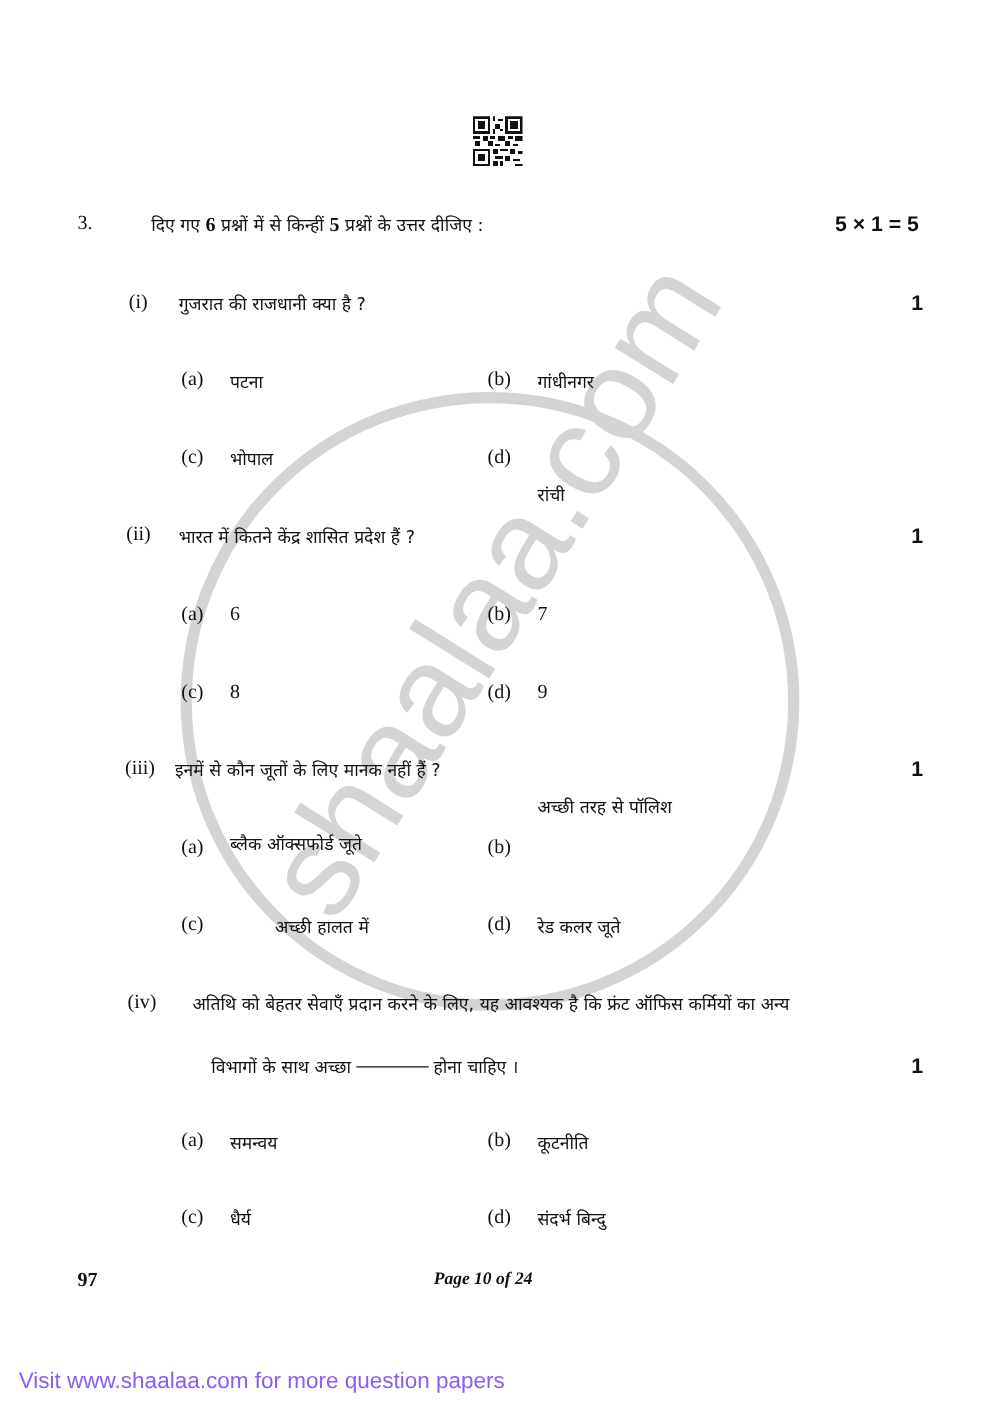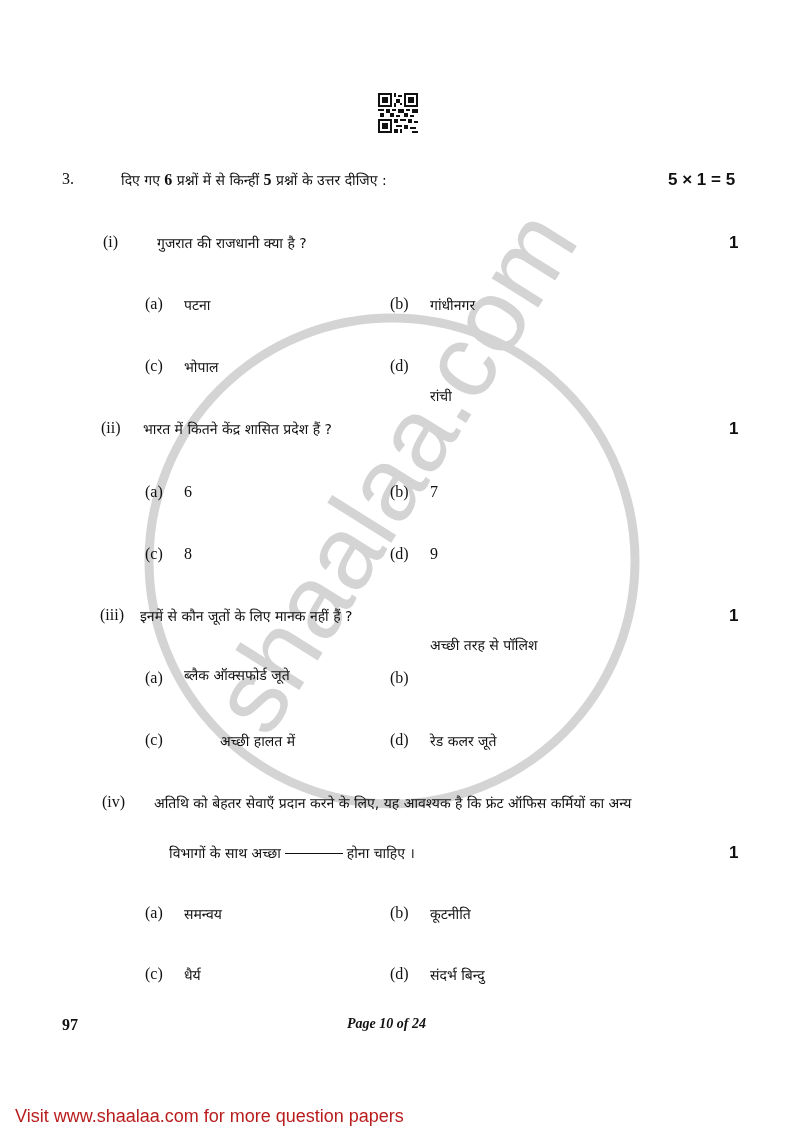--- a/index.html
+++ b/index.html
@@ -8,21 +8,21 @@
   .abs { position: absolute; white-space: nowrap; }
   .qr { position: absolute; left: 378px; top: 93px; width: 40px; height: 40px; }
   .watermark { position: absolute; left: 0; top: 0; width: 800px; height: 1131px; pointer-events: none; }
   .num { font-family: "Liberation Serif", "DejaVu Serif", serif; font-size: 16px; }
   .hi { font-family: "DejaVu Sans", sans-serif; font-size: 14px; }
   .marks { font-family: Liberation Sans, sans-serif; font-weight: bold; font-size: 17px; }
   .bold { font-weight: bold; }
   .label { font-family: "Liberation Serif", serif; font-size: 16px; }
   .footer-code { font-family: "Liberation Serif", serif; font-weight: bold; font-size: 16px; }
   .footer-page { font-family: "Liberation Serif", serif; font-weight: bold; font-style: italic; font-size: 14px; }
-  .visit { font-family: "Liberation Sans", sans-serif; font-size: 18px; color: #b91c1c; margin-top: 12px; }
+  .visit { font-family: "Liberation Sans", sans-serif; font-size: 18px; color: #8b5cf6; }
   .blank { display: inline-block; width: 58px; border-bottom: 1px solid #111; margin: 0 4px; transform: translateY(-4px); }
 </style>
 </head>
 <body>
 
 <svg class="watermark" viewBox="0 0 800 1131" xmlns="http://www.w3.org/2000/svg">
   <circle cx="392" cy="561" r="243" fill="none" stroke="#d4d4d4" stroke-width="9"></circle>
   <text x="0" y="0" fill="#d4d4d4" font-family="Liberation Sans, sans-serif" font-size="104" transform="translate(268,740) rotate(-58)">shaalaa.com</text>
 </svg>
 
@@ -65,21 +65,21 @@
 </svg>
 
 <div>
   <span class="abs num" style="left:62px; top:170px;">3.</span>
   <span class="abs hi" style="left:88px; top:170px;margin-left:33px;"><span>दिए गए </span><span class="bold num">6</span><span> प्रश्नों में से किन्हीं </span><span class="bold num">5</span><span> प्रश्नों के उत्तर दीजिए :</span></span>
   <span class="abs marks" style="left:668px; top:170px;">5 × 1 = 5</span>
 </div>
 
 <div>
   <span class="abs label" style="left:103px; top:233px;">(i)</span>
-  <span class="abs hi" style="left:157px; top:233px;">गुजरात की राजधानी क्या है ?</span>
+  <span class="abs hi" style="left:143px; top:233px;">गुजरात की राजधानी क्या है ?</span>
   <span class="abs marks" style="left:729px; top:233px;">1</span>
   <span class="abs label" style="left:145px; top:295px;">(a)</span>
   <span class="abs hi" style="left:184px; top:295px;">पटना</span>
   <span class="abs label" style="left:390px; top:295px;">(b)</span>
   <span class="abs hi" style="left:430px; top:295px;">गांधीनगर</span>
   <span class="abs label" style="left:145px; top:357px;">(c)</span>
   <span class="abs hi" style="left:184px; top:357px;">भोपाल</span>
   <span class="abs label" style="left:390px; top:357px;">(d)</span>
   <span class="abs hi" style="left:430px; top:357px;margin-top:29px;">रांची</span>
 </div>

